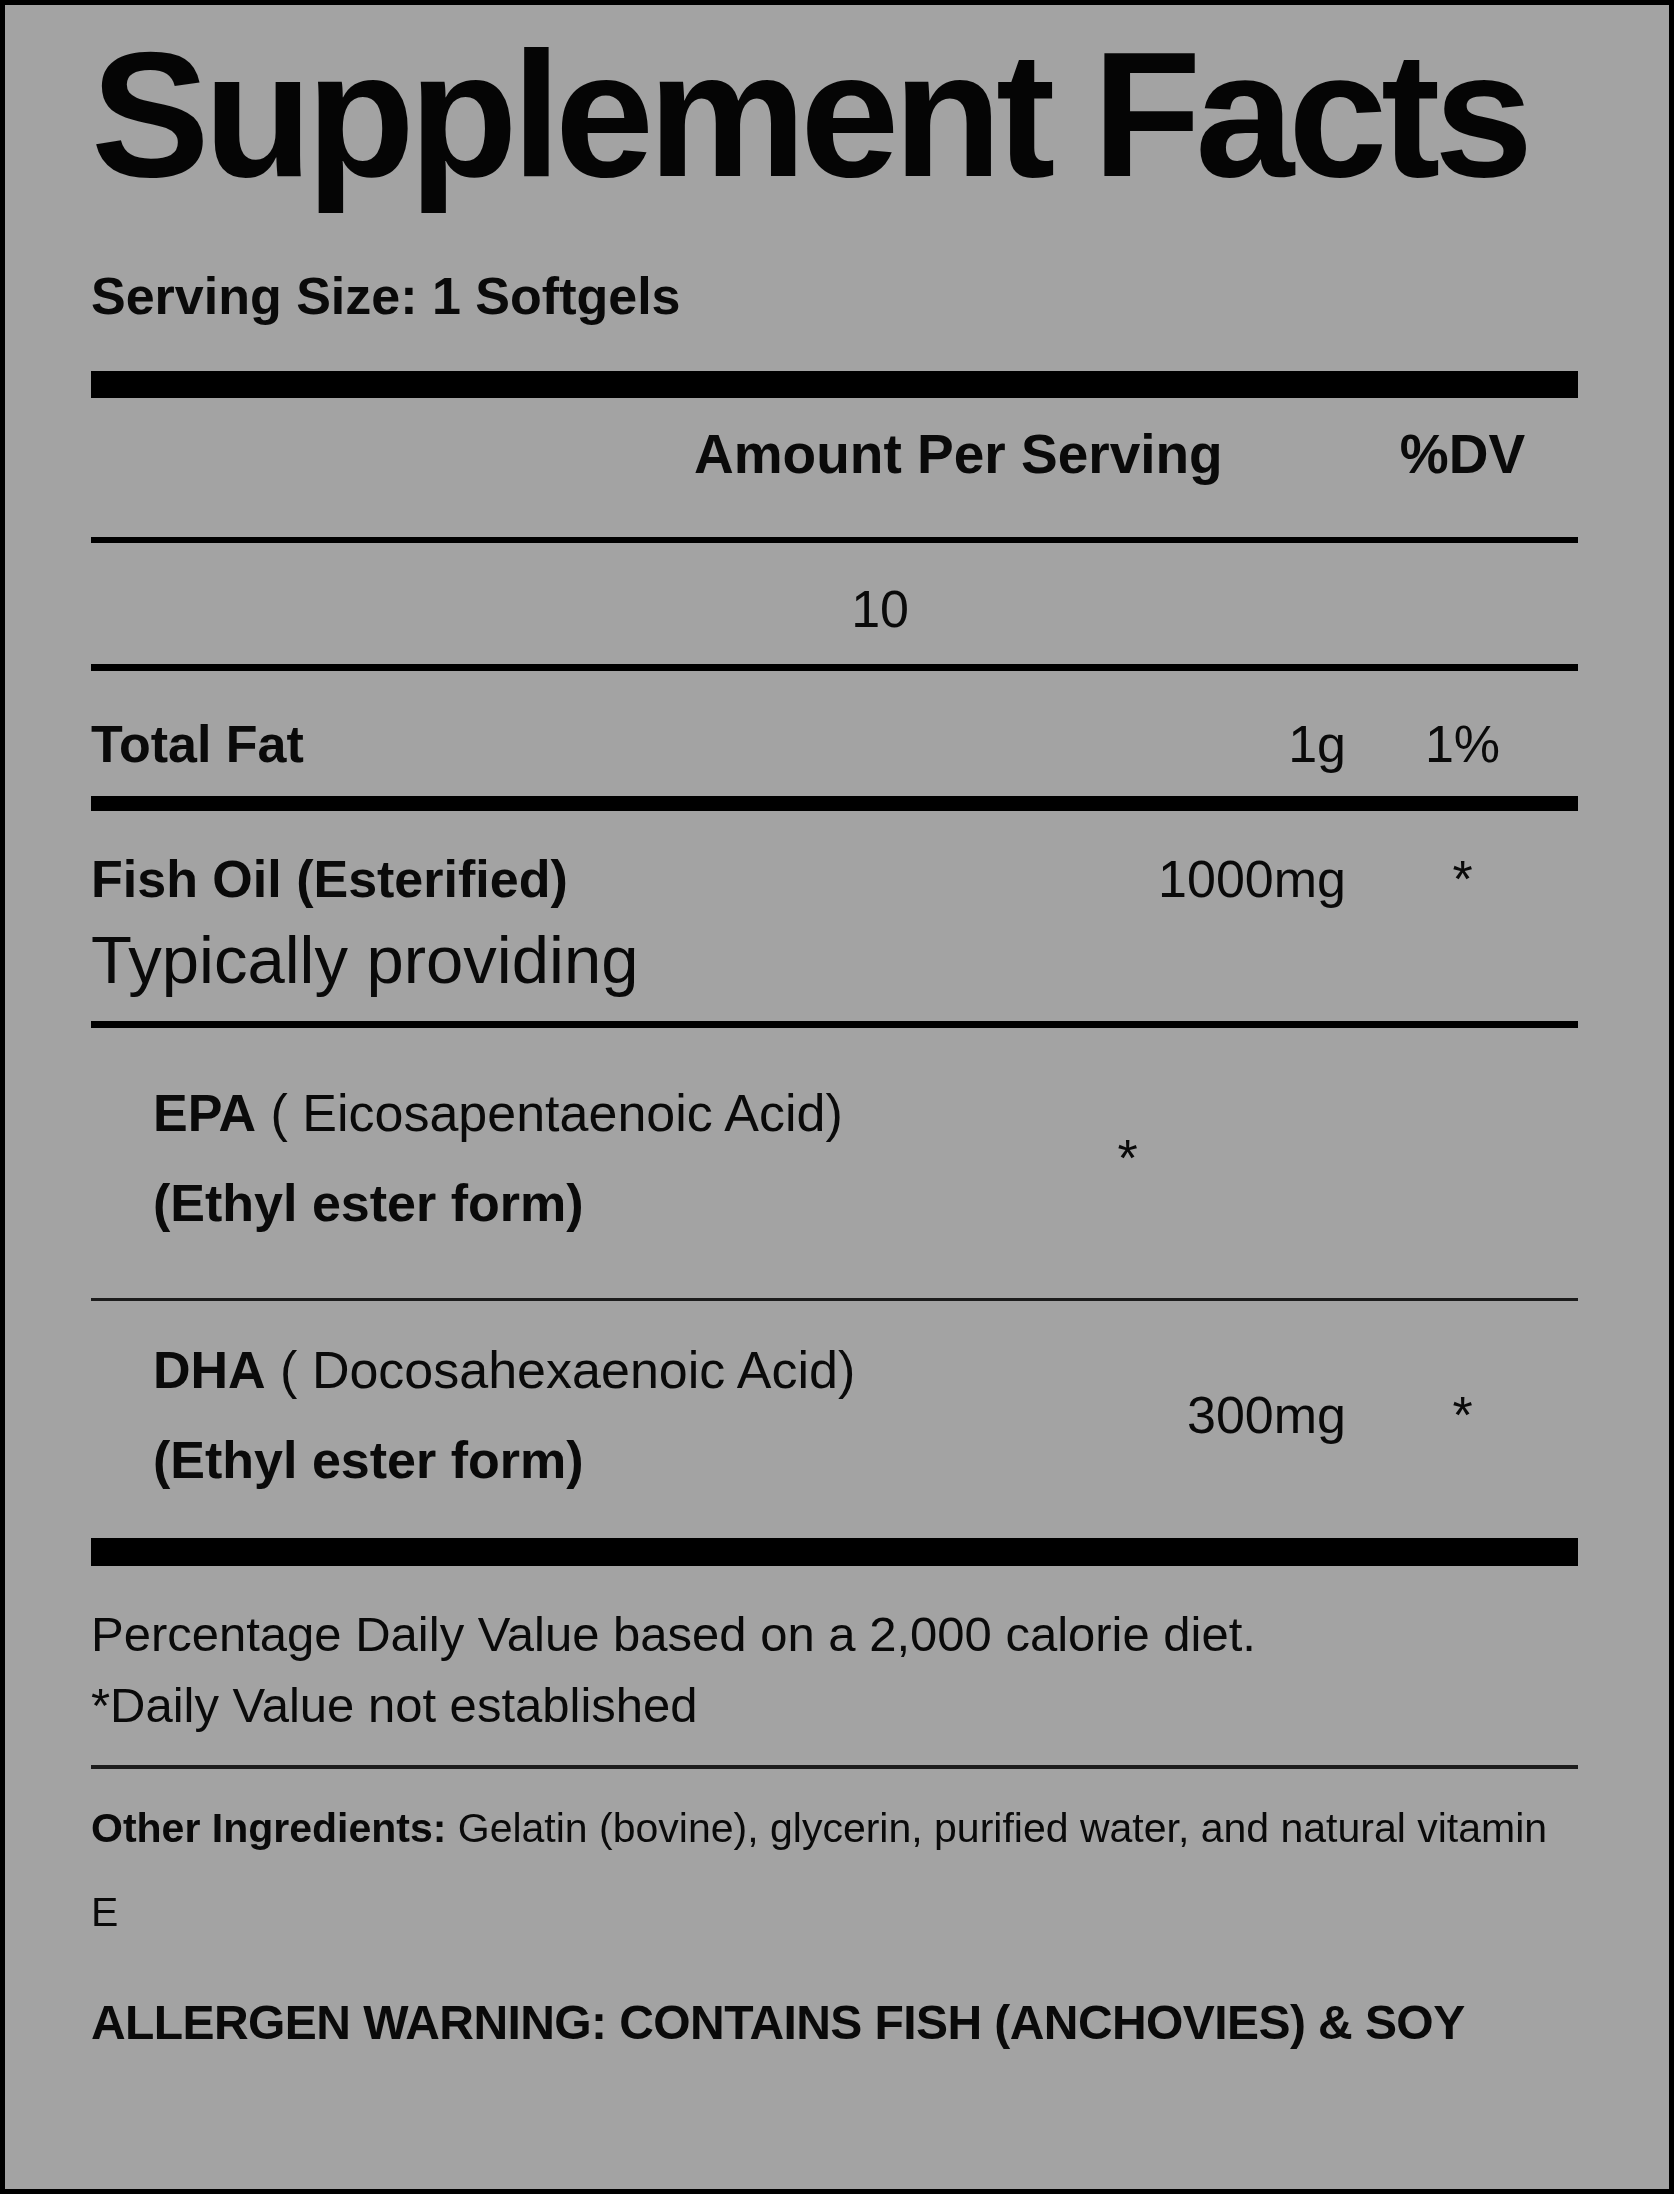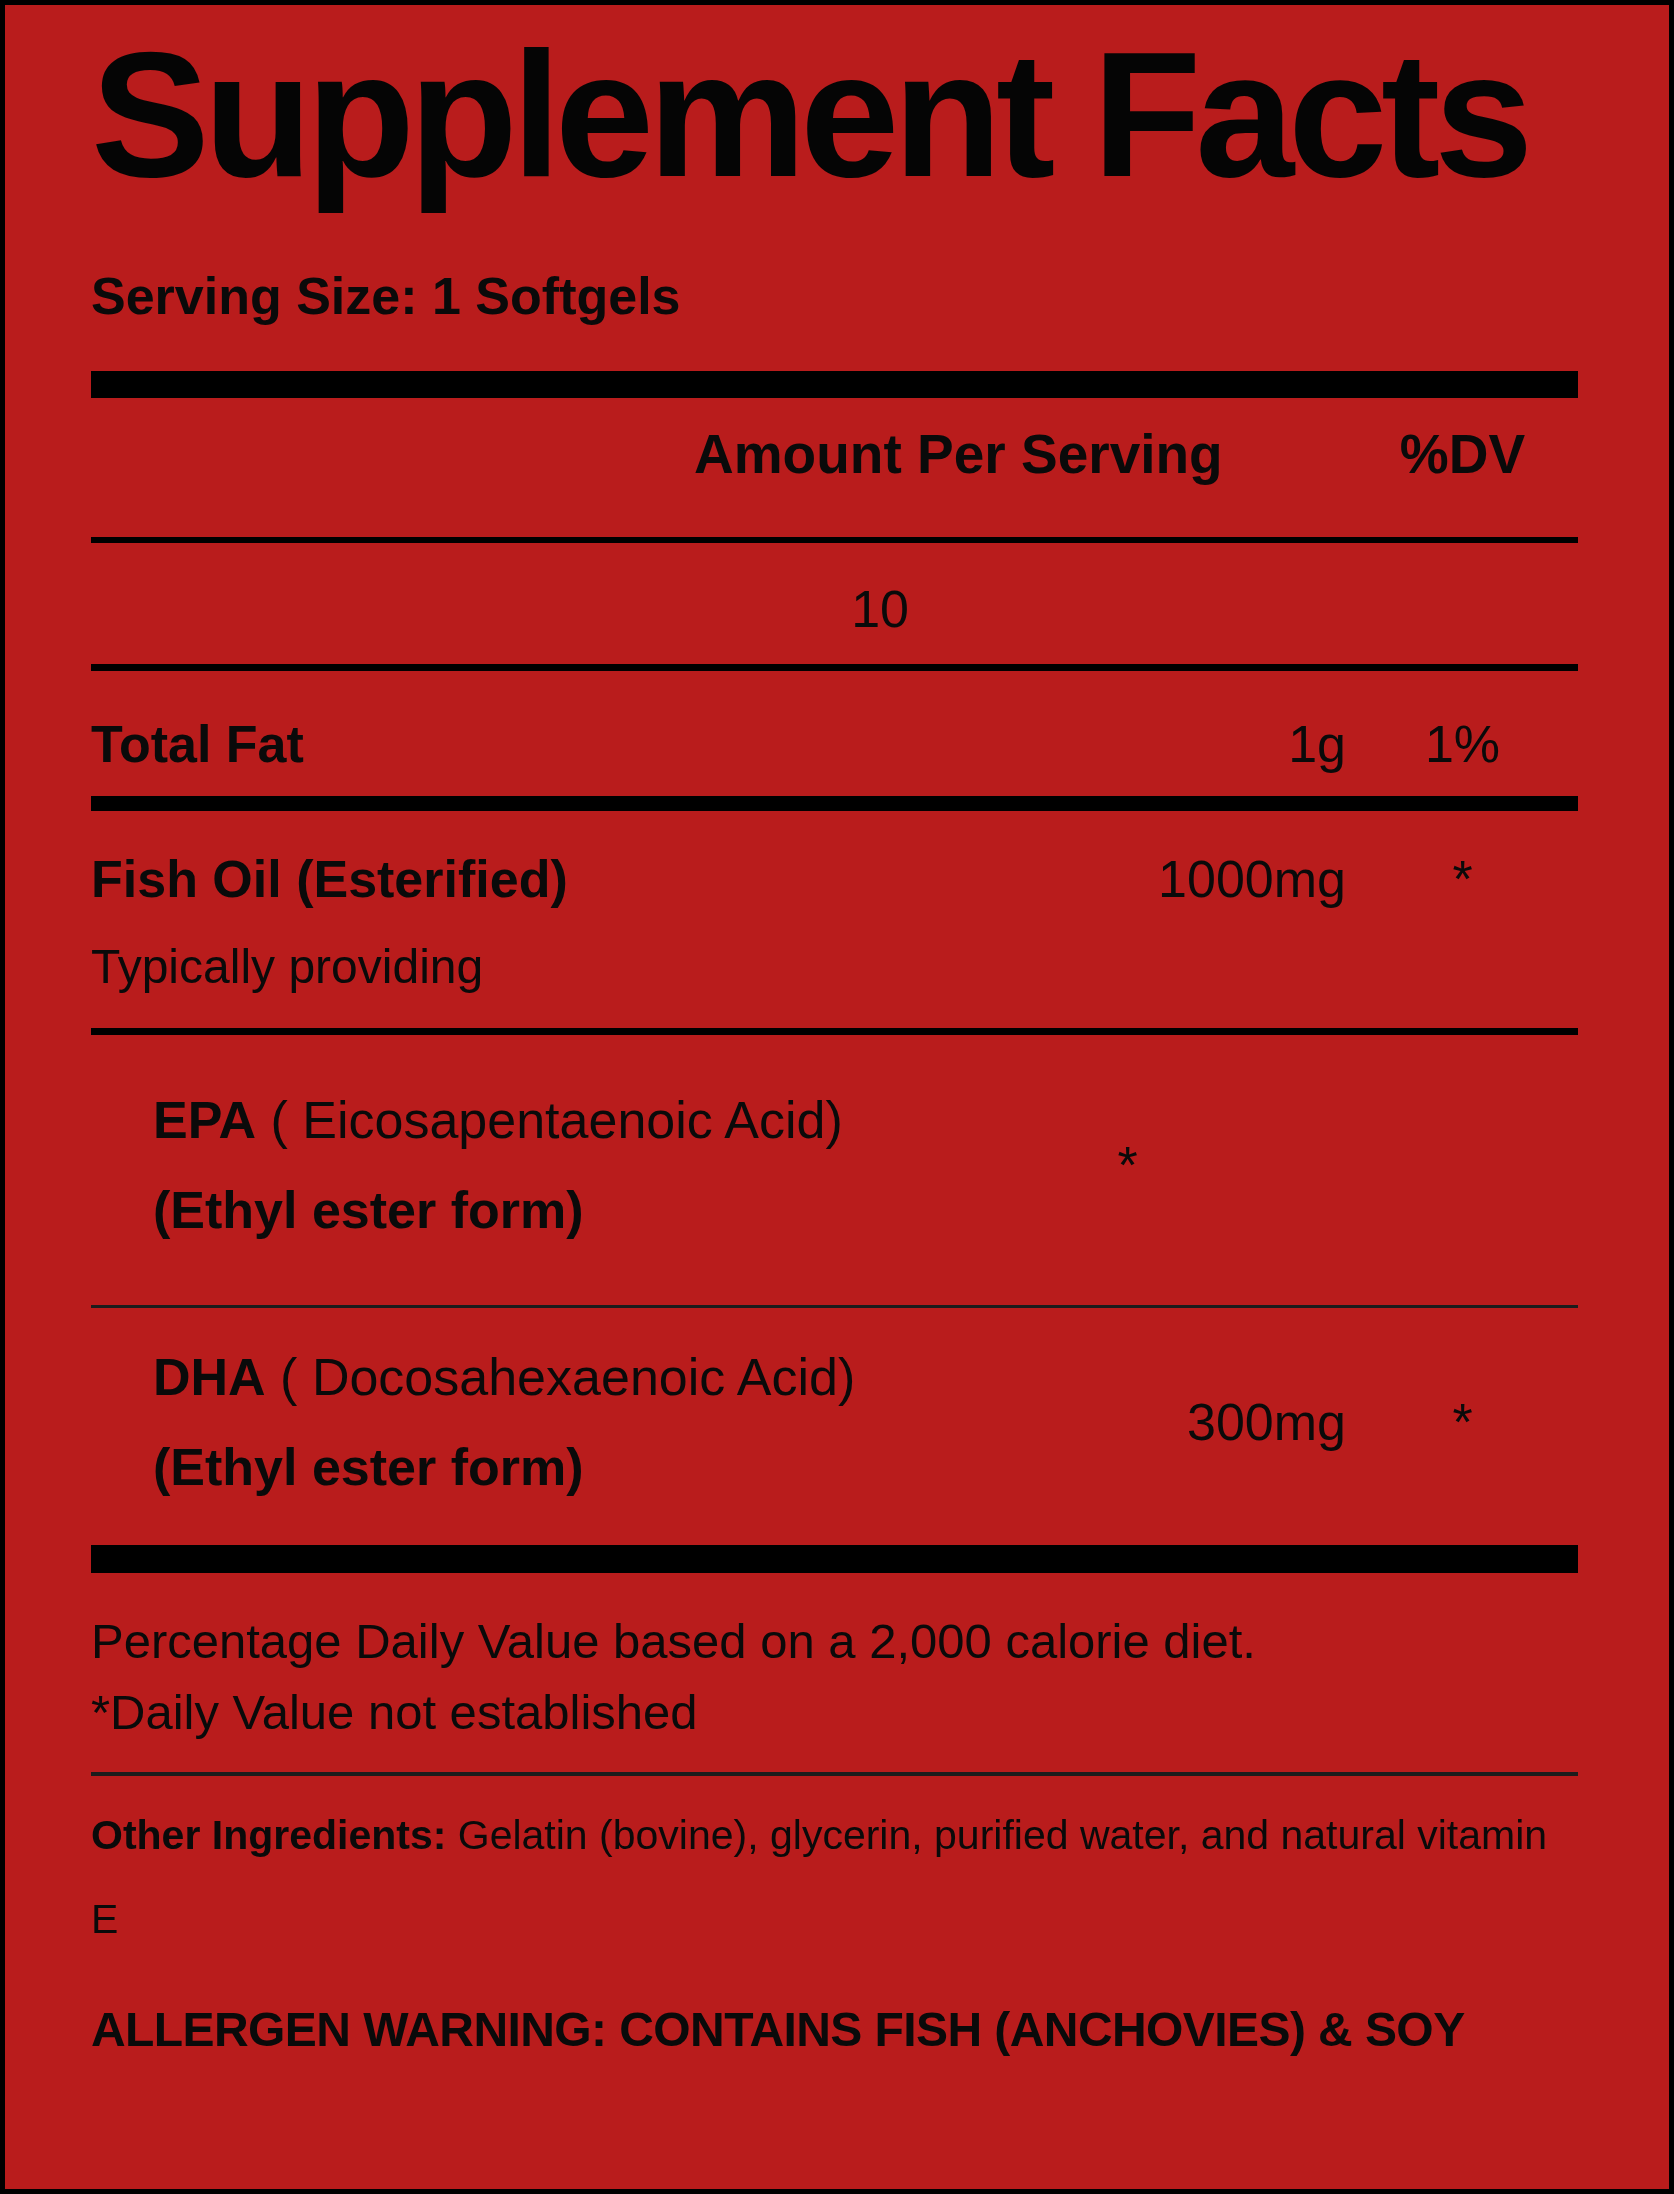--- a/index.html
+++ b/index.html
@@ -1,20 +1,20 @@
 <!DOCTYPE html>
 <html style="font-size:11.3px"><head>
 <meta charset="utf-8">
 <style>
   html,body{margin:0;padding:0;background:#e8e4e0;}
   .page{
     position:relative;
     width:1674px;height:2194px;
     box-sizing:border-box;
-    background:#b91c1c;
+    background:#a3a3a3;
     border:5.6px solid #000;
     font-family:"Liberation Sans", sans-serif;
     color:#0a0a0a;
     overflow:hidden;
   }
   .content{
     box-sizing:border-box;
     width:100%;height:100%;
     padding:21px 90px 0 86px;
   }
@@ -61,21 +61,21 @@
   }
   .hdr-dv{font-size:55px;font-weight:700;}
   
   .row-calories{padding:32px 0 21px 0;}
   .row-fat{padding:39px 0 17.6px 0;}
   .cell-name{font-size:52px;font-weight:600;line-height:68px;}
   .cell-val{font-size:52px;font-weight:500;line-height:68px;}
   .cell-dv{font-size:52px;font-weight:500;line-height:68px;}
   
   .row-fishoil{padding:34px 0 27px 0;}
-  .sub-name{font-size:48px;font-weight:400;line-height:68px;margin-top:20px;}
+  .sub-name{font-size:67px;font-weight:400;line-height:68px;margin-top:13px;}
   
   .row-epa{padding:51px 0 61px 0;}
   .row-dha{padding:35px 0 44px 0;}
   .ind{padding-left:62px;}
   .nutrient-line1{font-size:52px;font-weight:400;line-height:68px;}
   .nutrient-line1 b{font-weight:700;}
   .nutrient-line2{font-size:52px;font-weight:700;line-height:68px;margin-top:22px;}
   .v-center{align-self:center;}
   
   .footnote{

